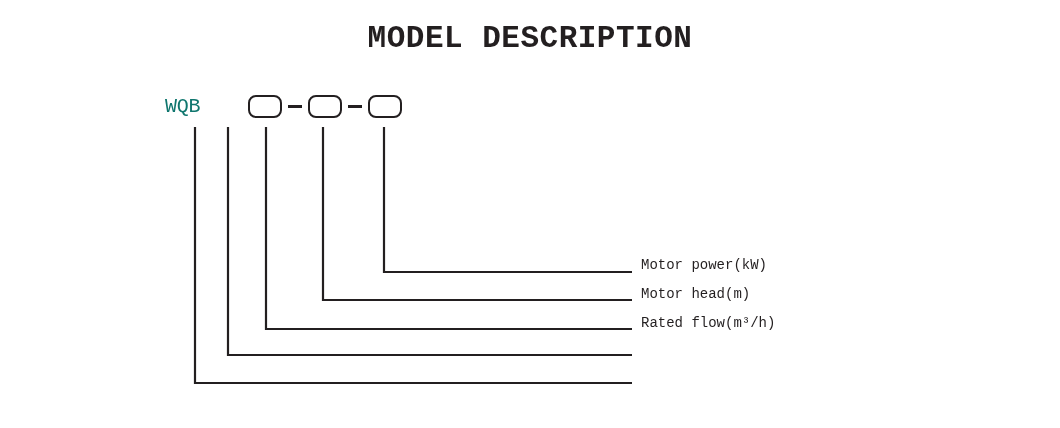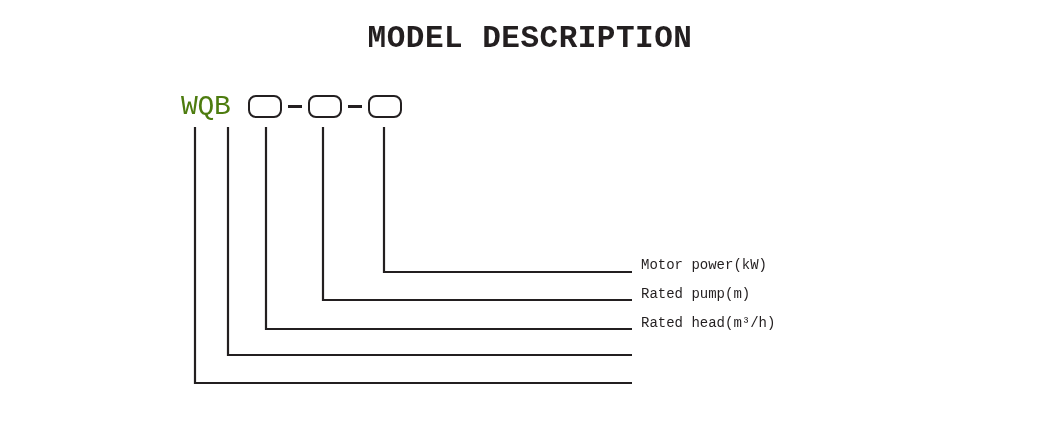--- a/index.html
+++ b/index.html
@@ -23,27 +23,27 @@
     width: 1060px;
     margin: 0;
     text-align: center;
     font-size: 31px;
     font-weight: bold;
     letter-spacing: 0.5px;
     color: #231f20;
   }
   .prefix {
     position: absolute;
-    left: 181px;
+    left: 165px;
     top: 95px;
     height: 24px;
     line-height: 24px;
-    font-size: 28px;
+    font-size: 20px;
     letter-spacing: -0.3px;
-    color: #4d7c0f;
+    color: #0f766e;
   }
   .code-box {
     position: absolute;
     top: 95px;
     width: 30px;
     height: 19px;
     border: 2.5px solid #231f20;
     border-radius: 8px;
     background: #ffffff;
     box-sizing: content-box;
@@ -102,16 +102,16 @@
 
   <svg class="lines" width="1060" height="428" viewBox="0 0 1060 428" xmlns="http://www.w3.org/2000/svg">
     <polyline points="384,127 384,272 632,272"></polyline>
     <polyline points="323,127 323,300 632,300"></polyline>
     <polyline points="266,127 266,329 632,329"></polyline>
     <polyline points="228,127 228,355 632,355"></polyline>
     <polyline points="195,127 195,383 632,383"></polyline>
   </svg>
 
   <div class="label label-0">Motor power(kW)</div>
-  <div class="label label-1">Rated pump(m)</div>
-  <div class="label label-2">Rated head(m³/h)</div>
+  <div class="label label-1">Motor head(m)</div>
+  <div class="label label-2">Rated flow(m³/h)</div>
 
 </div>
 
 </body></html>

